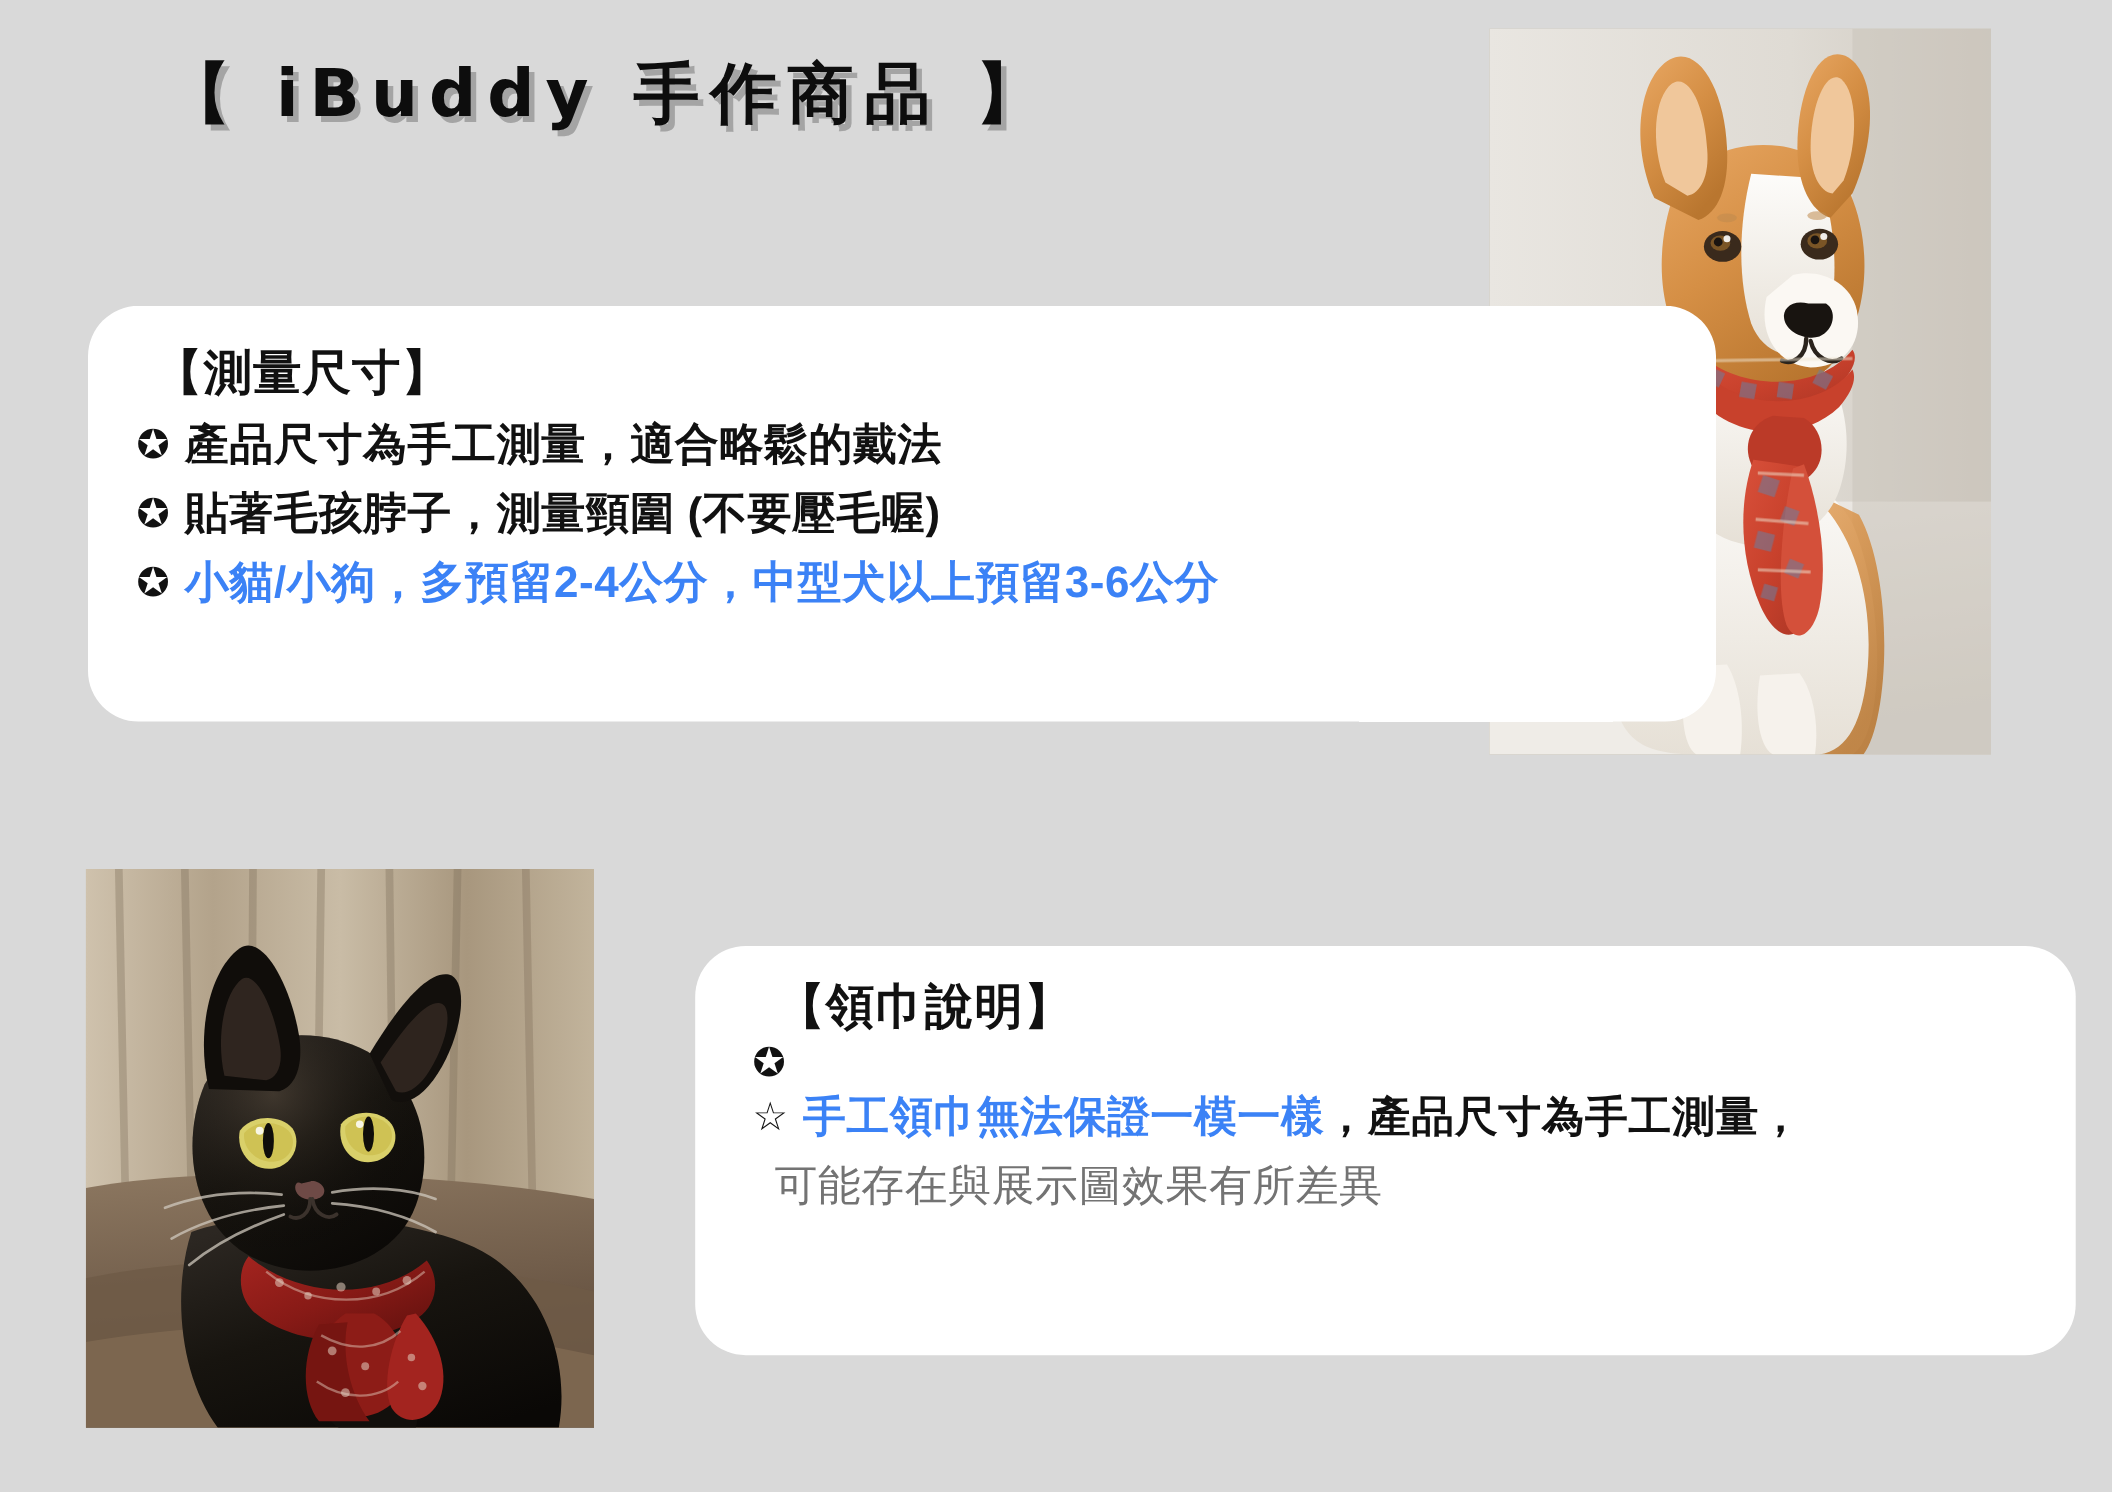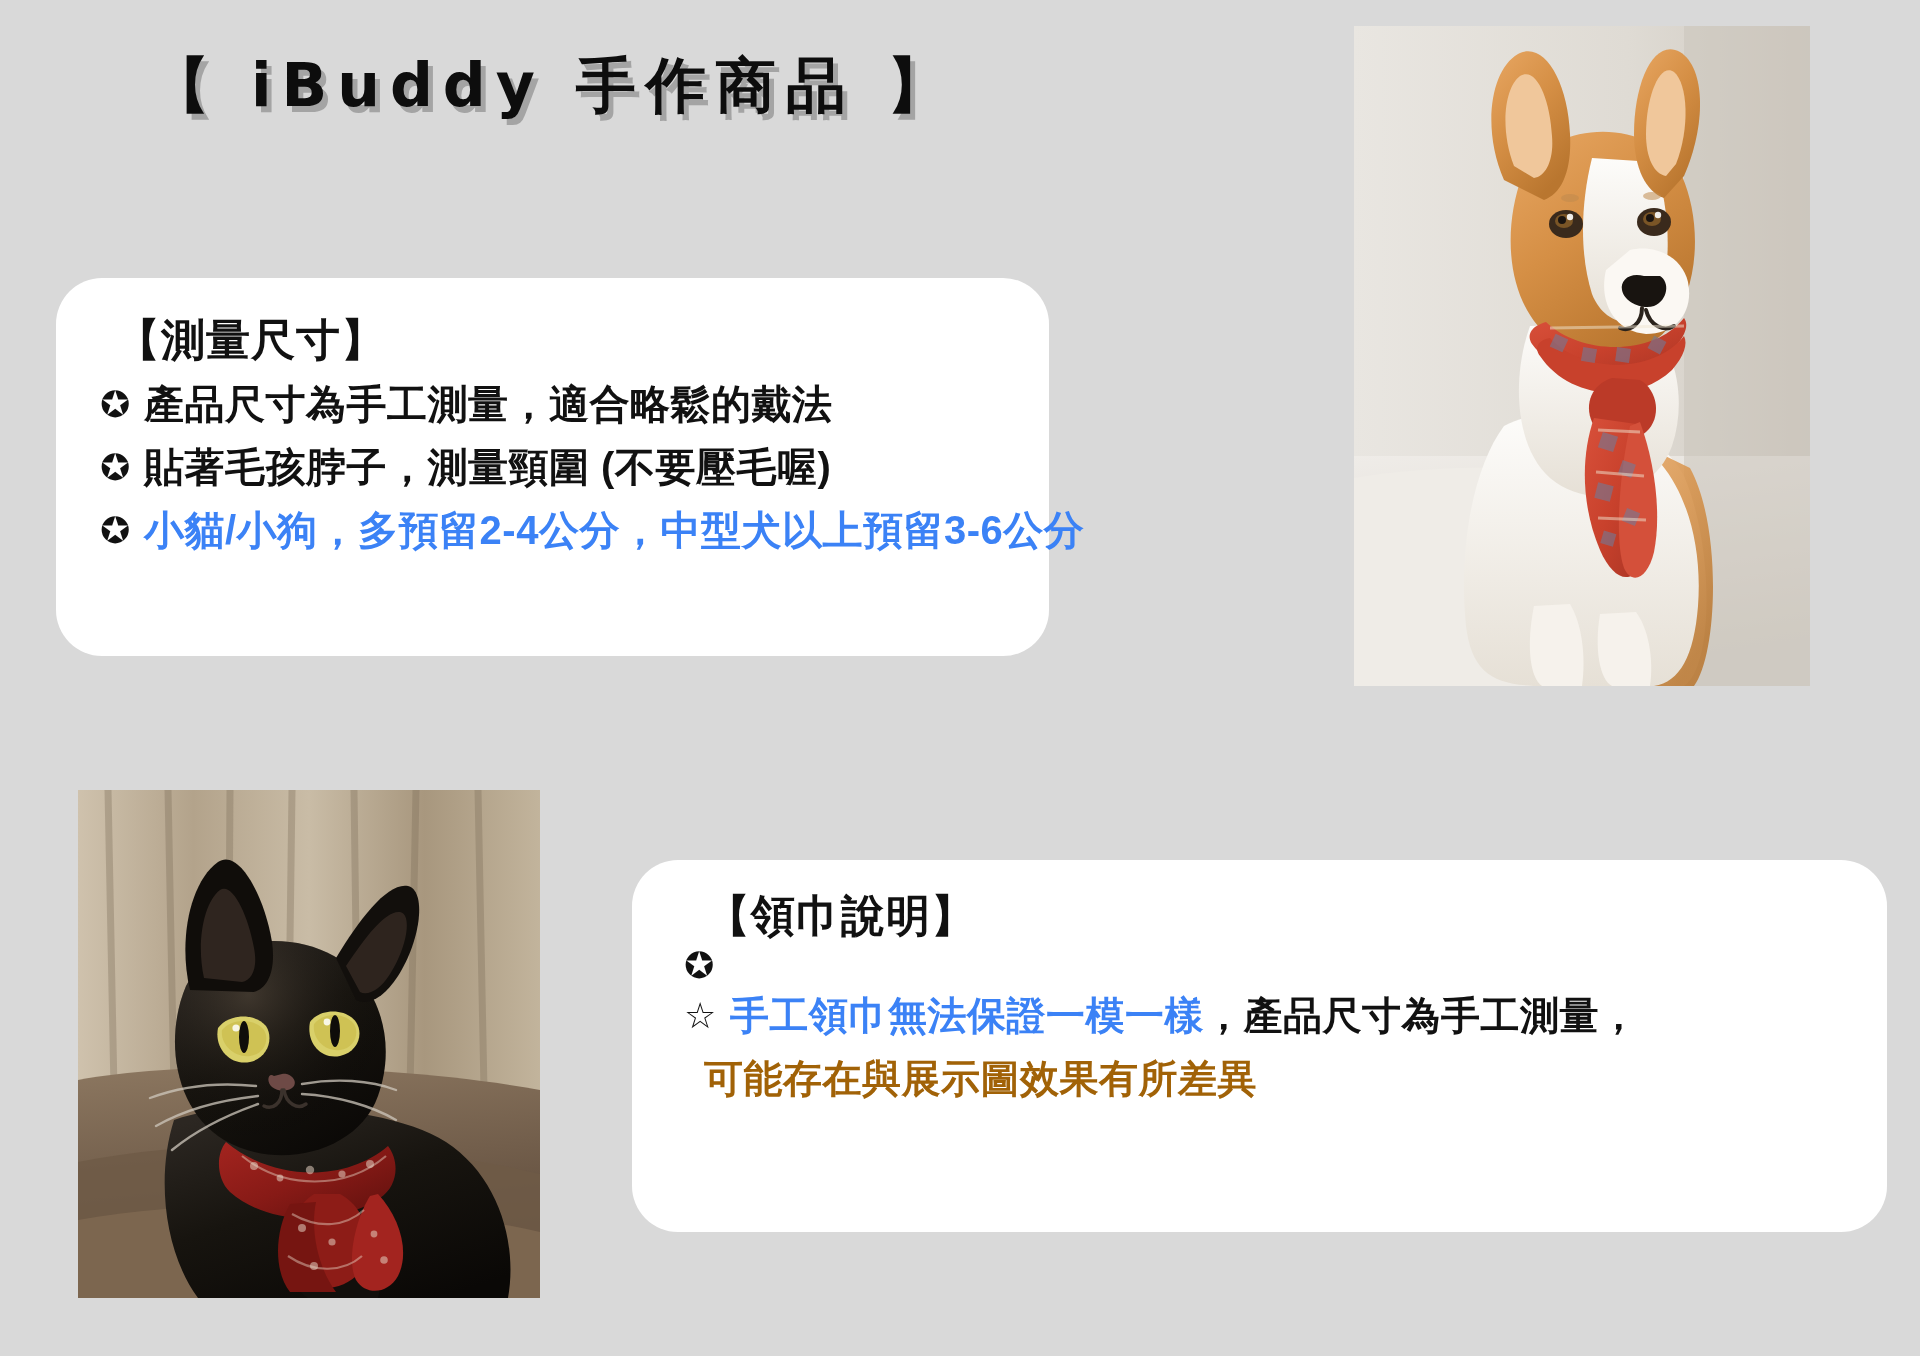--- a/index.html
+++ b/index.html
@@ -39,23 +39,23 @@
   }
 
   
   .card {
     position: absolute;
     background: #ffffff;
     border-radius: 46px;
     box-sizing: border-box;
   }
   .card-1 {
-    left: 56px;
+    left: 80px;
     top: 278px;
-    width: 993px;
+    width: 1480px;
     height: 378px;
     padding: 34px 40px 26px 44px;
   }
   .card-2 {
     left: 632px;
     top: 860px;
     width: 1255px;
     height: 372px;
     padding: 28px 40px 26px 52px;
   }
@@ -98,22 +98,22 @@
   }
   .card-2 .bullet-row .marker {
     width: 46px;
   }
 
   .txt-red { color: #3b82f6; }
   .txt-black { color: #111111; }
 
   .cont-row {
     font-size: 39px;
-    font-weight: 700;
-    color: #a16207;
+    font-weight: 400;
+    color: #737373;
     line-height: 1.62;
     white-space: nowrap;
     letter-spacing: 0.5px;
     margin-left: 20px;
   }
 
   
   .photo {
     position: absolute;
     overflow: hidden;

